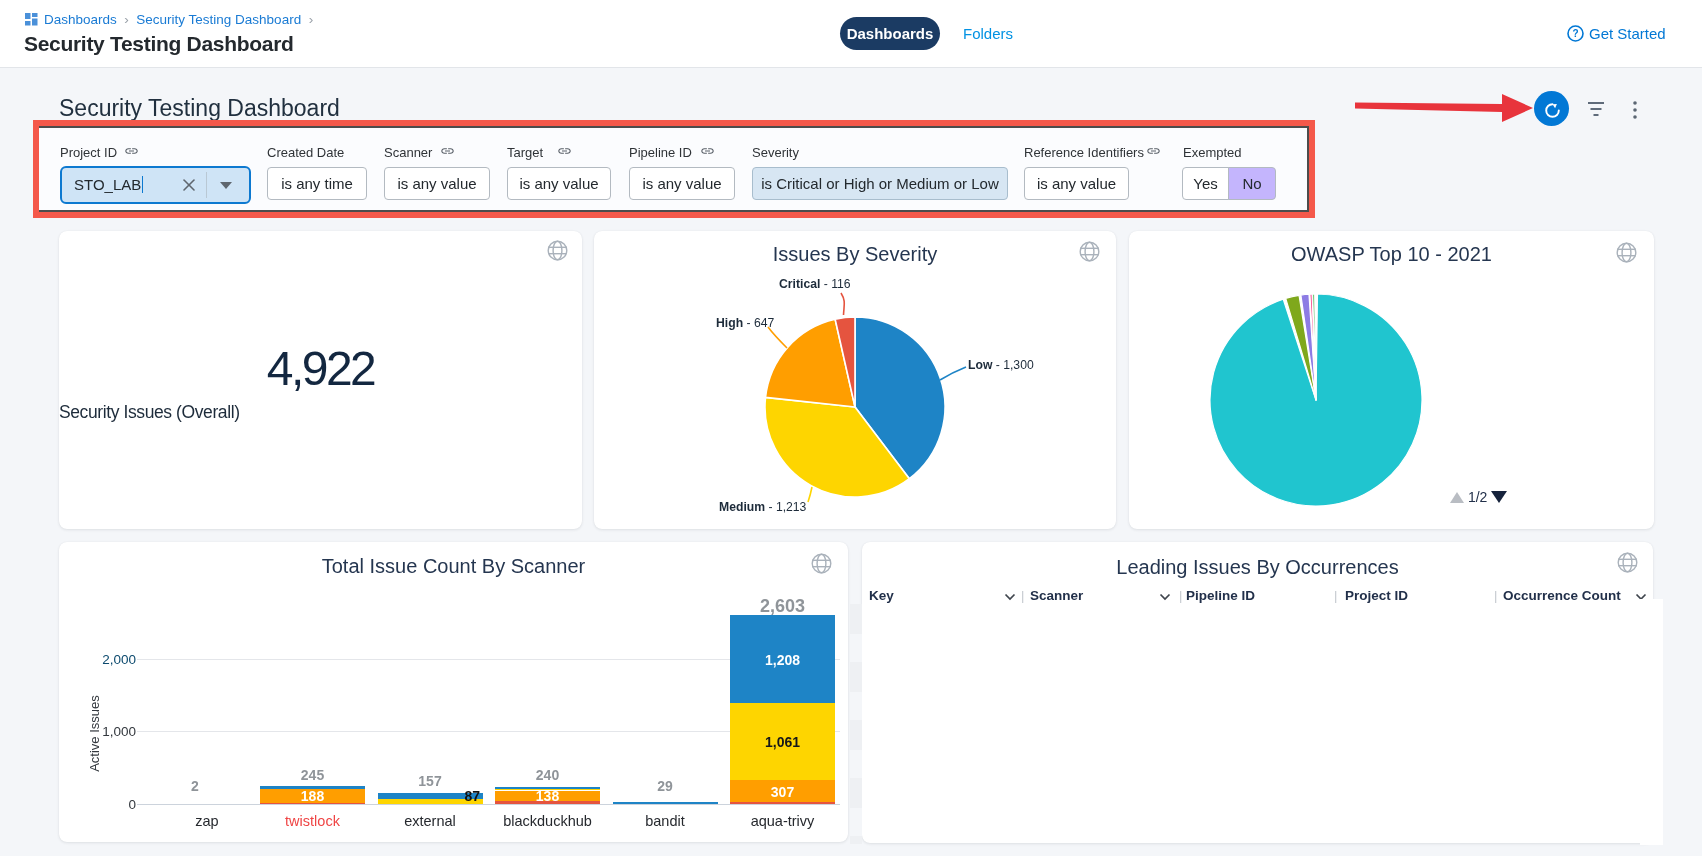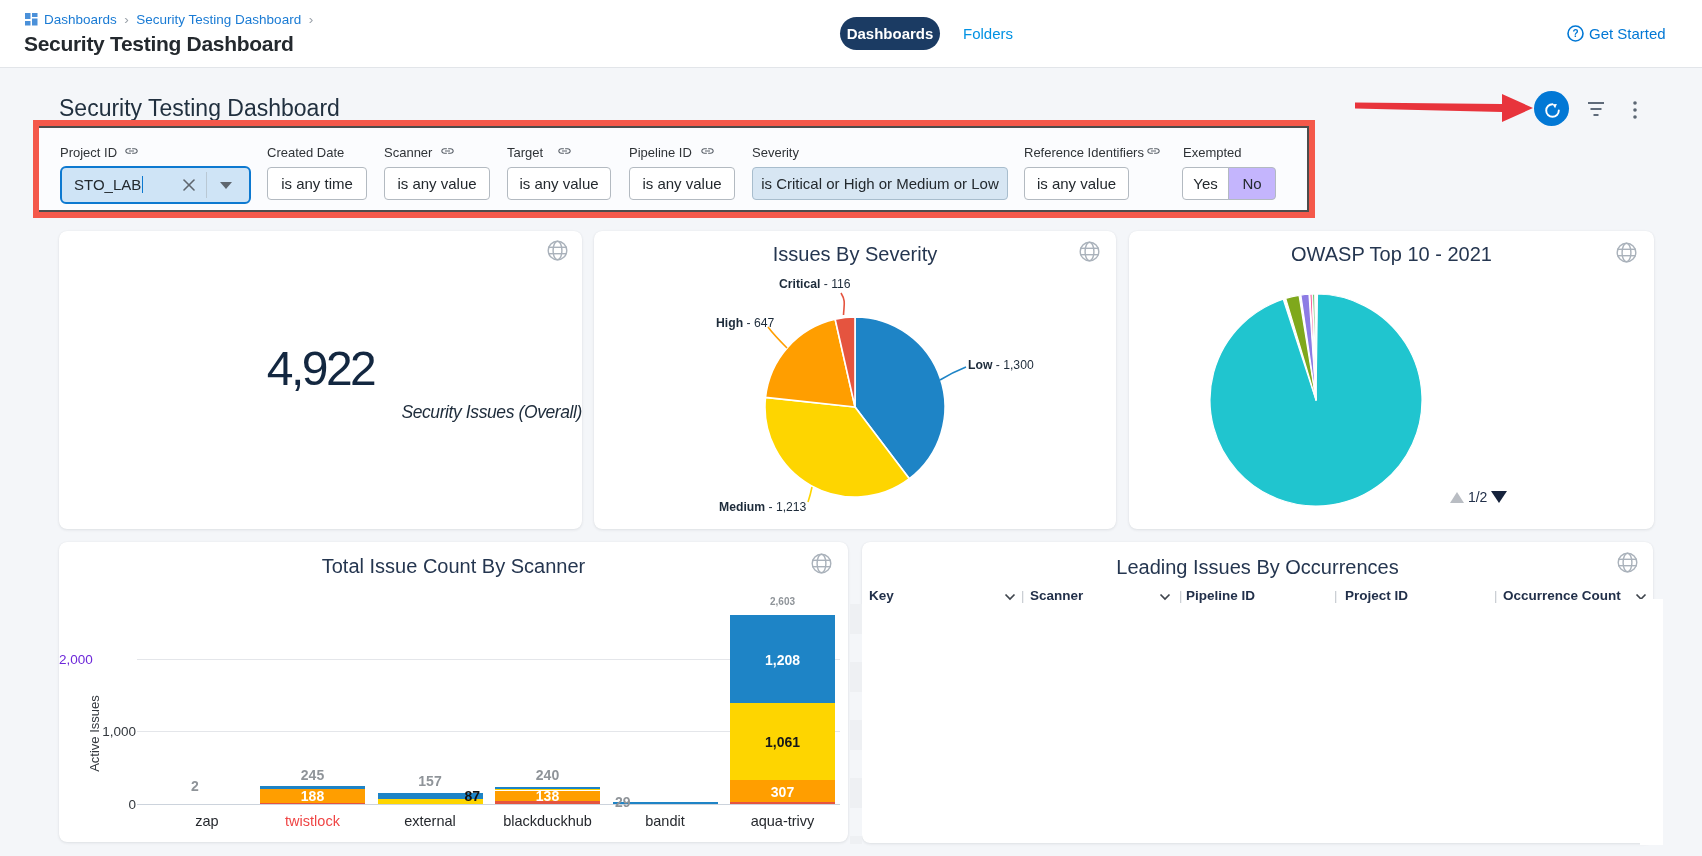--- a/index.html
+++ b/index.html
@@ -106,21 +106,21 @@
 <div class="card" style="left:59px;top:231px;width:523px;height:298px;">
   <svg class="globe" style="position:absolute;right:14px;top:9px;" width="21" height="21" viewBox="0 0 21 21">
       <g fill="none" stroke="#aab2bb" stroke-width="1.4">
         <circle cx="10.5" cy="10.5" r="9.3"></circle>
         <ellipse cx="10.5" cy="10.5" rx="4.4" ry="9.3"></ellipse>
         <line x1="1.2" y1="7.3" x2="19.8" y2="7.3"></line>
         <line x1="1.2" y1="13.7" x2="19.8" y2="13.7"></line>
       </g>
     </svg>
   <div style="position:absolute;top:110px;width:100%;text-align:center;font-size:48px;font-weight:500;letter-spacing:-2.5px;color:#132740;">4,922</div>
-  <div style="position:absolute;top:171px;width:100%;text-align:right;font-size:17.5px;letter-spacing:-0.4px;color:#1d2b3a;font-style:italic;">Security Issues (Overall)</div>
+  <div style="position:absolute;top:171px;width:100%;text-align:left;font-size:17.5px;letter-spacing:-0.4px;color:#1d2b3a;">Security Issues (Overall)</div>
 </div>
 
 <div class="card" style="left:594px;top:231px;width:522px;height:298px;">
   <svg class="globe" style="position:absolute;right:16px;top:10px;" width="21" height="21" viewBox="0 0 21 21">
       <g fill="none" stroke="#aab2bb" stroke-width="1.4">
         <circle cx="10.5" cy="10.5" r="9.3"></circle>
         <ellipse cx="10.5" cy="10.5" rx="4.4" ry="9.3"></ellipse>
         <line x1="1.2" y1="7.3" x2="19.8" y2="7.3"></line>
         <line x1="1.2" y1="13.7" x2="19.8" y2="13.7"></line>
       </g>
@@ -176,21 +176,21 @@
         <circle cx="10.5" cy="10.5" r="9.3"></circle>
         <ellipse cx="10.5" cy="10.5" rx="4.4" ry="9.3"></ellipse>
         <line x1="1.2" y1="7.3" x2="19.8" y2="7.3"></line>
         <line x1="1.2" y1="13.7" x2="19.8" y2="13.7"></line>
       </g>
     </svg>
   <div class="ctitle" style="top:13px;">Total Issue Count By Scanner</div>
   <div style="position:absolute;left:78px;top:117px;width:703px;height:1px;background:#e4e6ea;"></div>
   <div style="position:absolute;left:78px;top:189px;width:703px;height:1px;background:#e4e6ea;"></div>
   <div style="position:absolute;left:78px;top:262px;width:703px;height:1px;background:#ccd3dc;"></div>
-  <div style="position:absolute;left:0;top:110px;width:77px;font-size:13.5px;color:#6d28d9;">2,000</div>
+  <div style="position:absolute;left:0;top:110px;width:77px;text-align:right;font-size:13.5px;color:#0c4a6e;">2,000</div>
   <div style="position:absolute;left:0;top:182px;width:77px;text-align:right;font-size:13.5px;color:#33383e;">1,000</div>
   <div style="position:absolute;left:0;top:255px;width:77px;text-align:right;font-size:13.5px;color:#33383e;">0</div>
   <div style="position:absolute;left:-35px;top:184px;width:140px;text-align:center;font-size:13px;color:#33383e;transform:rotate(-90deg);">Active Issues</div>
 
   <div style="position:absolute;left:201px;top:244.2px;width:105px;height:2.9px;background:#1e84c6;"></div>
   <div style="position:absolute;left:201px;top:247.1px;width:105px;height:13.7px;background:#ff9e00;"></div>
   <div style="position:absolute;left:201px;top:260.8px;width:105px;height:1.2px;background:#e5543f;"></div>
 
   <div style="position:absolute;left:318.5px;top:250.6px;width:105px;height:6.3px;background:#1e84c6;"></div>
   <div style="position:absolute;left:318.5px;top:256.9px;width:105px;height:5.1px;background:#fed500;"></div>
@@ -204,22 +204,22 @@
 
   <div style="position:absolute;left:671px;top:73px;width:105px;height:87.7px;background:#1e84c6;"></div>
   <div style="position:absolute;left:671px;top:160.7px;width:105px;height:77px;background:#fed500;"></div>
   <div style="position:absolute;left:671px;top:237.7px;width:105px;height:22.3px;background:#ff9e00;"></div>
   <div style="position:absolute;left:671px;top:260px;width:105px;height:2px;background:#e5543f;"></div>
 
   <div style="position:absolute;left:86px;top:236px;width:100px;text-align:center;font-size:14px;font-weight:bold;color:#8f9499;">2</div>
   <div style="position:absolute;left:203.5px;top:225px;width:100px;text-align:center;font-size:14px;font-weight:bold;color:#8f9499;">245</div>
   <div style="position:absolute;left:321px;top:231px;width:100px;text-align:center;font-size:14px;font-weight:bold;color:#8f9499;">157</div>
   <div style="position:absolute;left:438.5px;top:225px;width:100px;text-align:center;font-size:14px;font-weight:bold;color:#8f9499;">240</div>
-  <div style="position:absolute;left:556px;top:236px;width:100px;text-align:left;font-size:14px;font-weight:bold;color:#8f9499;margin-top:16px;">29</div>
-  <div style="position:absolute;left:673.5px;top:54px;width:100px;text-align:center;font-size:10px;font-weight:bold;color:#8f9499;">2,603</div>
+  <div style="position:absolute;left:556px;top:236px;width:100px;text-align:center;font-size:14px;font-weight:bold;color:#8f9499;">29</div>
+  <div style="position:absolute;left:673.5px;top:54px;width:100px;text-align:center;font-size:18px;font-weight:bold;color:#8f9499;">2,603</div>
 
   <div style="position:absolute;left:203.5px;top:246px;width:100px;text-align:center;font-size:14px;font-weight:bold;color:#fff;">188</div>
   <div style="position:absolute;left:321px;top:246px;width:100px;text-align:right;font-size:14px;font-weight:bold;color:#111;">87</div>
   <div style="position:absolute;left:438.5px;top:246px;width:100px;text-align:center;font-size:14px;font-weight:bold;color:#fff;">138</div>
   <div style="position:absolute;left:673.5px;top:110px;width:100px;text-align:center;font-size:14px;font-weight:bold;color:#fff;">1,208</div>
   <div style="position:absolute;left:673.5px;top:192px;width:100px;text-align:center;font-size:14px;font-weight:bold;color:#15171a;">1,061</div>
   <div style="position:absolute;left:673.5px;top:242px;width:100px;text-align:center;font-size:14px;font-weight:bold;color:#fff;">307</div>
 
   <div style="position:absolute;left:98px;top:271px;width:100px;text-align:center;font-size:14.5px;color:#26292e;">zap</div>
   <div style="position:absolute;left:203.5px;top:271px;width:100px;text-align:center;font-size:14.5px;color:#ef4444;">twistlock</div>

